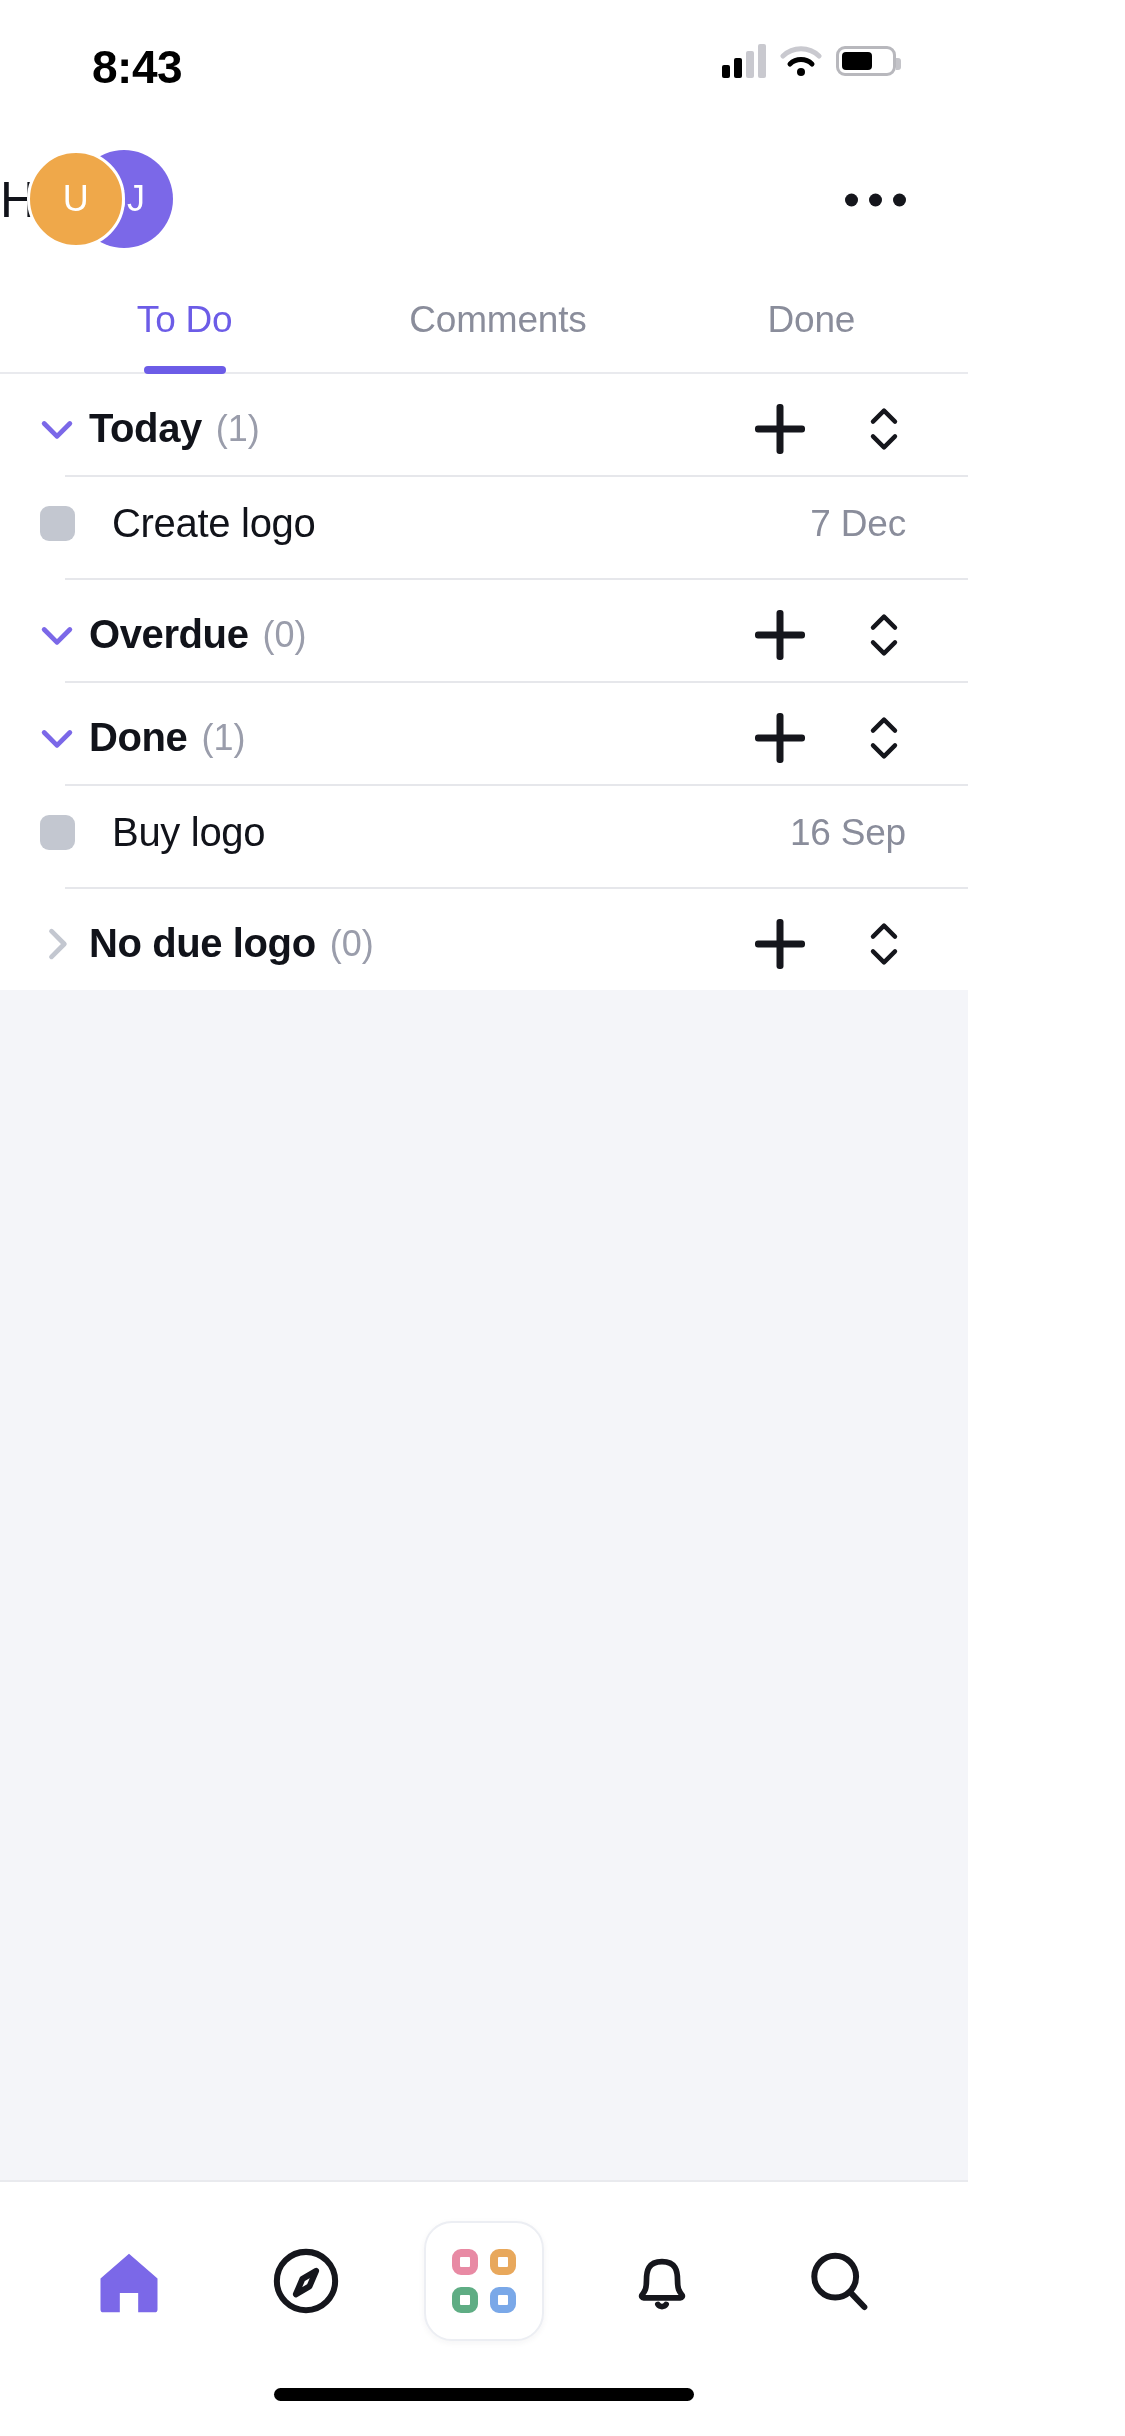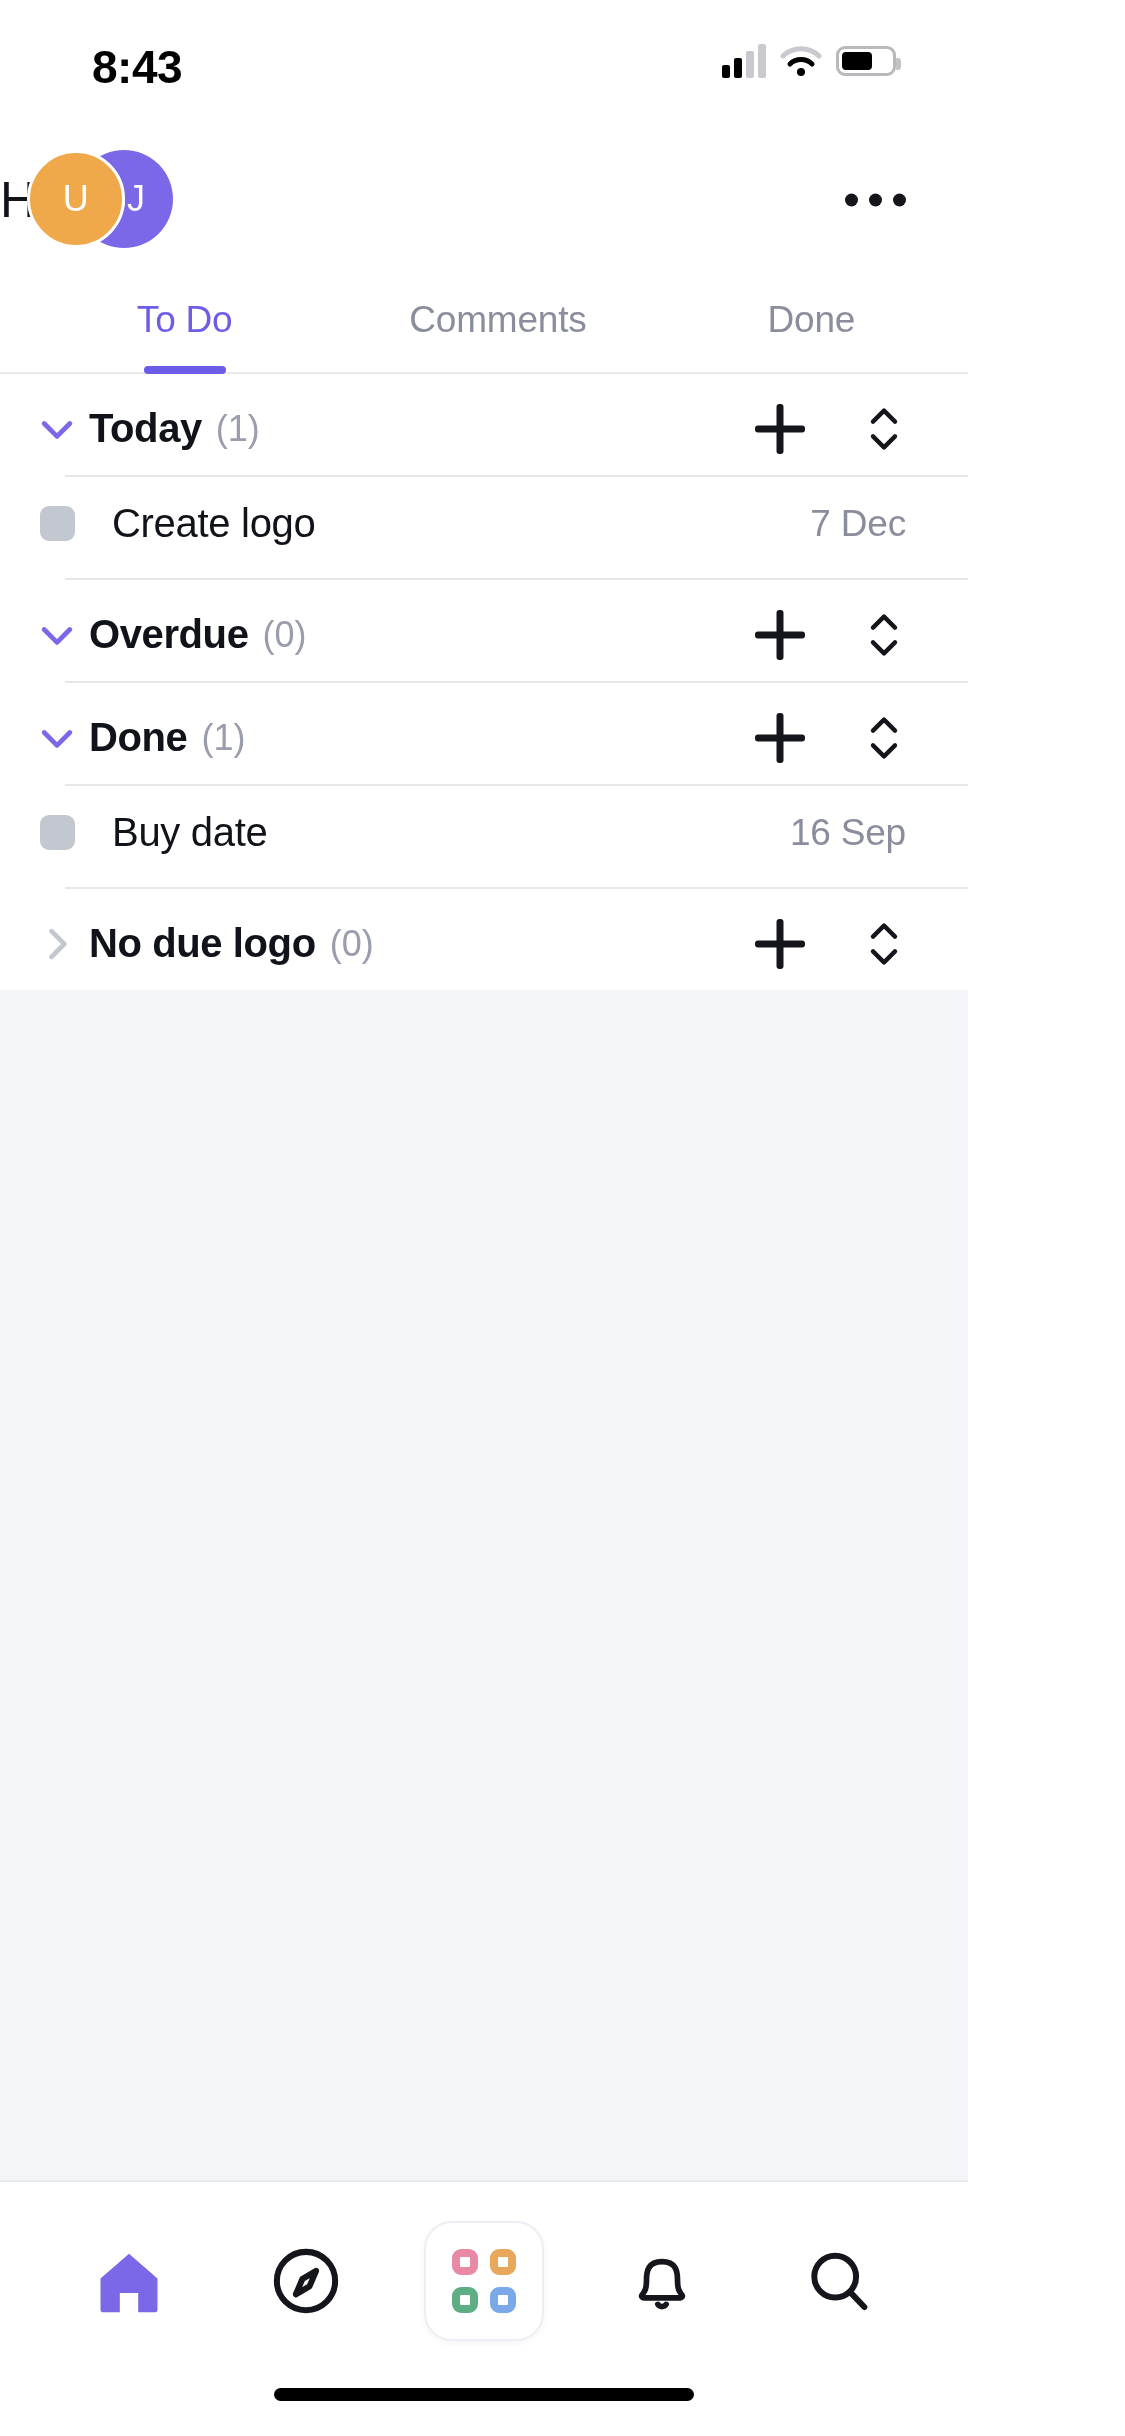--- a/index.html
+++ b/index.html
@@ -224,21 +224,21 @@
       <div class="ic-sort">
         <svg width="44" height="56" viewBox="0 0 24 30">
             <path d="M6 11l6-6 6 6" stroke="#15161c" stroke-width="2.4" fill="none" stroke-linecap="round" stroke-linejoin="round"></path>
             <path d="M6 19l6 6 6-6" stroke="#15161c" stroke-width="2.4" fill="none" stroke-linecap="round" stroke-linejoin="round"></path>
           </svg>
       </div>
     </div>
     <div class="divider"></div>
     <div class="task">
       <div class="cbox"></div>
-      <div class="task-name">Buy date</div>
+      <div class="task-name">Buy logo</div>
       <div class="task-spacer"></div>
       <div class="task-date">16 Sep</div>
     </div>
     <div class="divider"></div>
 
     <div class="sec-head">
       <div class="chev">
         <svg width="44" height="44" viewBox="0 0 24 24">
             <path d="M9 5l7 7-7 7" stroke="#c3c7d0" stroke-width="2.6" fill="none" stroke-linecap="round" stroke-linejoin="round"></path>
           </svg>

